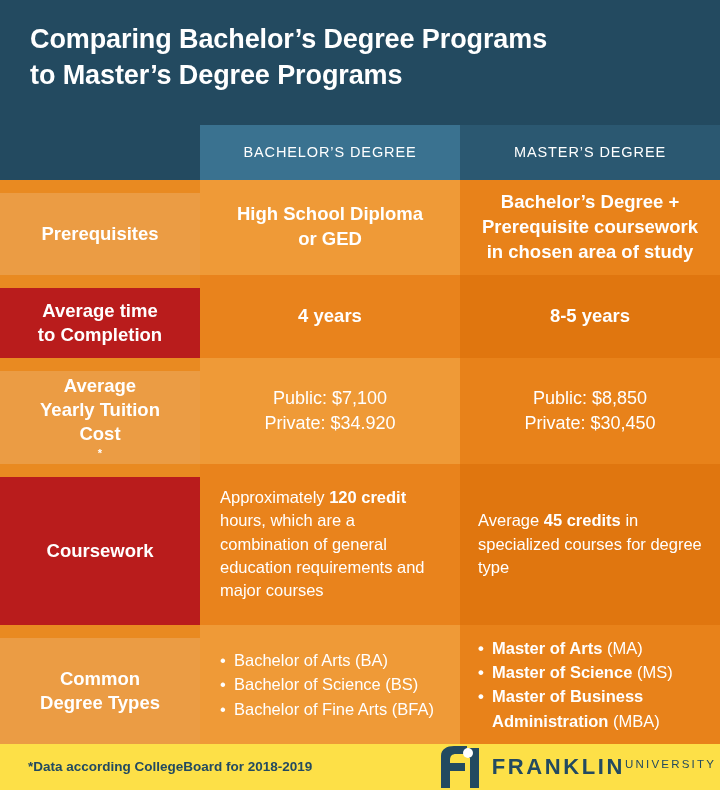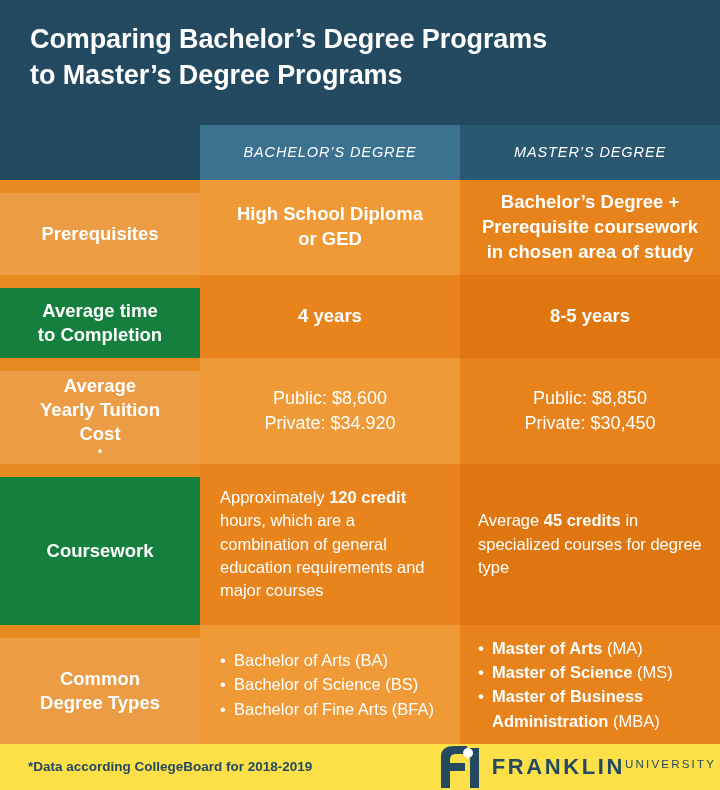--- a/index.html
+++ b/index.html
@@ -35,21 +35,20 @@
     font-weight: bold;
     line-height: 1.32;
     letter-spacing: -0.1px;
   }
 
   
   .head-row {
     display: flex;
     height: 56px;
     background: #14b8a6;
-    font-style: italic;
   }
   .head-cell {
     display: flex;
     align-items: center;
     justify-content: center;
     color: #ffffff;
     font-size: 14.5px;
     letter-spacing: 0.9px;
     box-sizing: border-box;
   }
@@ -85,21 +84,21 @@
   }
   .col2 {
     width: 260px;
     padding: 0 18px;
   }
 
   
   .r-light .col0 { background: #eb9c44; }
   .r-light .col1 { background: #ef9a37; }
   .r-light .col2 { background: #e8821a; }
-  .r-dark .col0  { background: #15803d; }
+  .r-dark .col0  { background: #b91c1c; }
   .r-dark .col1  { background: #e9831c; }
   .r-dark .col2  { background: #e0760f; }
 
   .ctr { text-align: center; align-items: center; }
   .lft { text-align: left; align-items: flex-start; }
 
   .val {
     font-size: 18.5px;
     font-weight: bold;
     line-height: 1.35;
@@ -231,21 +230,21 @@
   </div>
 
   <div class="row r-light" style="height:108px;">
     <div class="cell col0">
       <span style="white-space:pre-line;">Average
 Yearly Tuition
 Cost</span>
         <span class="sup">*</span>
     </div>
     <div class="cell col1 ctr">
-      <div class="val-light">Public: $8,600</div>
+      <div class="val-light">Public: $7,100</div>
       <div class="val-light">Private: $34.920</div>
     </div>
     <div class="cell col2 ctr">
       <div class="val-light">Public: $8,850</div>
       <div class="val-light">Private: $30,450</div>
     </div>
   </div>
 
   <div class="row r-dark" style="height:163px;">
     <div class="cell col0">

